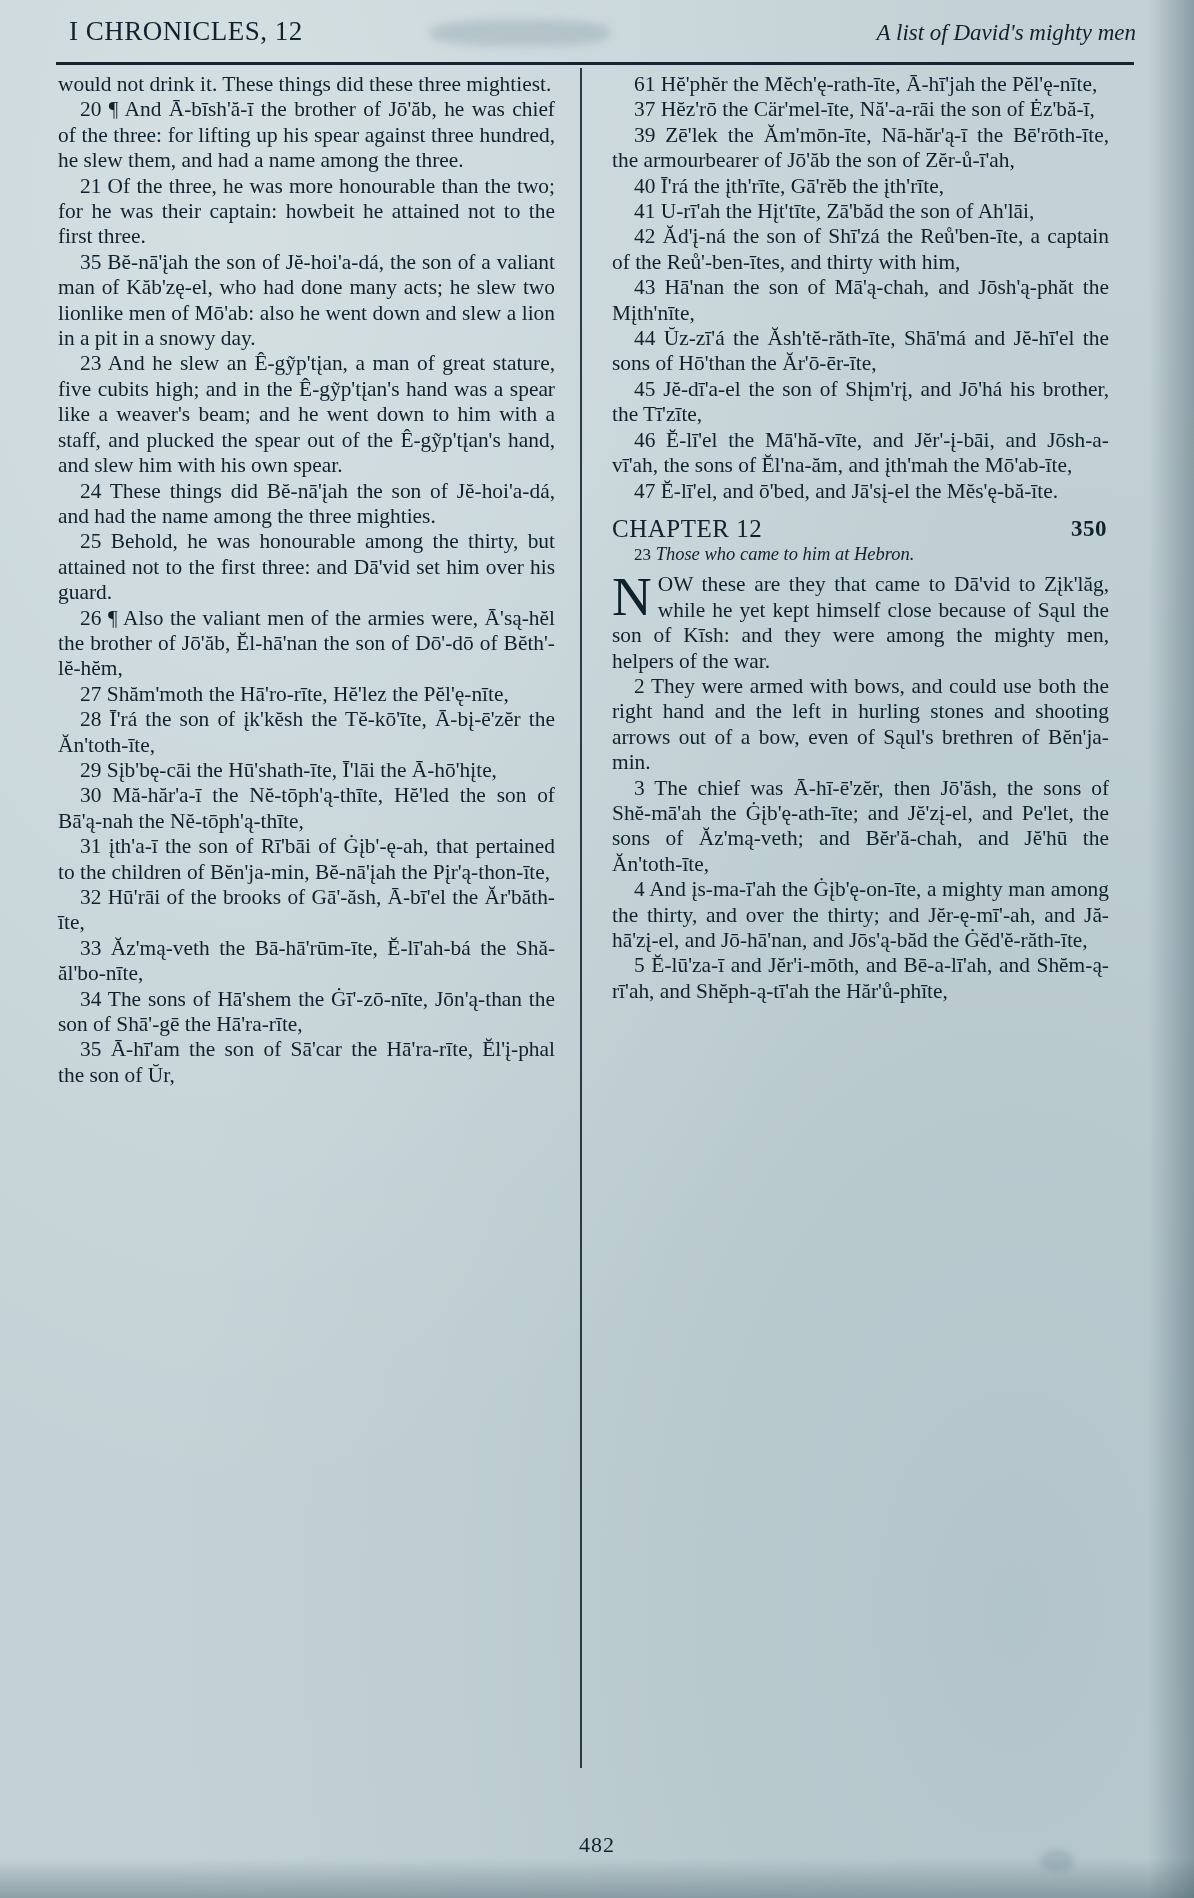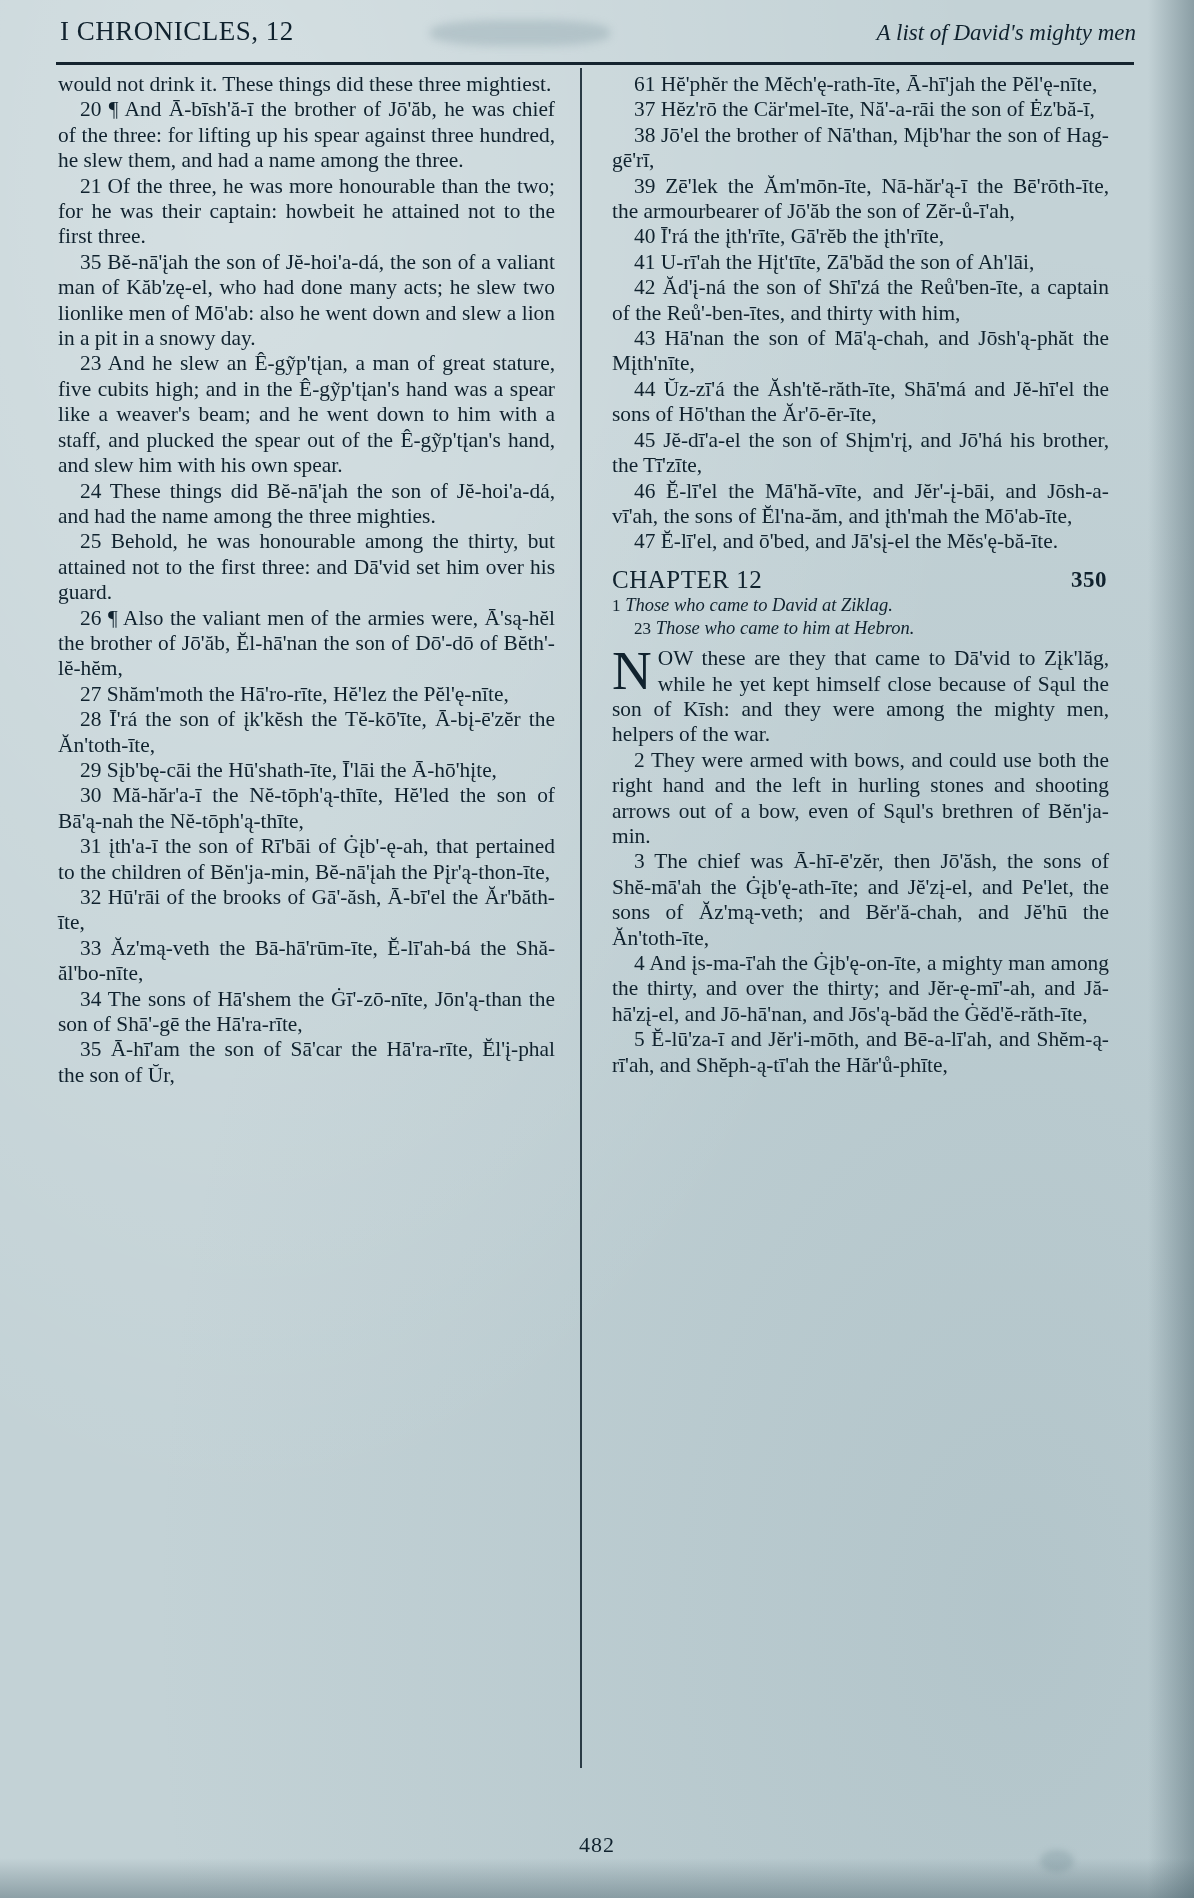--- a/index.html
+++ b/index.html
@@ -31,21 +31,21 @@
     width: 1090px;
     height: 1866px;
   }
   
   .runhead {
     position: relative;
     height: 46px;
   }
   .runhead .book {
     position: absolute;
-    left: 8px; top: 2px;
+    left: 17px; top: 2px;
     font-size: 27px;
     letter-spacing: 0.5px;
     font-weight: normal;
     font-family: "Liberation Serif", serif;
   }
   .runhead .desc {
     position: absolute;
     right: 6px; top: 6px;
     font-size: 23px;
     font-style: italic;
@@ -198,40 +198,35 @@
         <p class="v">31 įth'a-ī the son of Rī'bāi of Ġįb'-ę-ah, that pertained to the children of Bĕn'ja-min, Bĕ-nā'įah the Pįr'ą-thon-īte,</p>
         <p class="v">32 Hū'rāi of the brooks of Gā'-ăsh, Ā-bī'el the Ăr'băth-īte,</p>
         <p class="v">33 Ăz'mą-veth the Bā-hā'rūm-īte, Ĕ-lī'ah-bá the Shă-ăl'bo-nīte,</p>
         <p class="v">34 The sons of Hā'shem the Ġī'-zō-nīte, Jōn'ą-than the son of Shā'-gē the Hā'ra-rīte,</p>
         <p class="v">35 Ā-hī'am the son of Sā'car the Hā'ra-rīte, Ĕl'į-phal the son of Ŭr,</p>
       </div>
 
       <div class="col right">
         <p class="v">61 Hĕ'phĕr the Mĕch'ę-rath-īte, Ā-hī'jah the Pĕl'ę-nīte,</p>
         <p class="v">37 Hĕz'rō the Cär'mel-īte, Nă'-a-rāi the son of Ėz'bă-ī,</p>
-        <p class="v">38 Jō'el the brother of Nā'than, Mįb'har the son of Hag-gē'rī,</p>
         <p class="v">39 Zē'lek the Ăm'mōn-īte, Nā-hăr'ą-ī the Bē'rōth-īte, the armourbearer of Jō'ăb the son of Zĕr-ů-ī'ah,</p>
         <p class="v">40 Ī'rá the įth'rīte, Gā'rĕb the įth'rīte,</p>
         <p class="v">41 U-rī'ah the Hįt'tīte, Zā'băd the son of Ah'lāi,</p>
         <p class="v">42 Ăd'į-ná the son of Shī'zá the Reů'ben-īte, a captain of the Reů'-ben-ītes, and thirty with him,</p>
         <p class="v">43 Hā'nan the son of Mā'ą-chah, and Jōsh'ą-phăt the Mįth'nīte,</p>
         <p class="v">44 Ŭz-zī'á the Ăsh'tĕ-răth-īte, Shā'má and Jĕ-hī'el the sons of Hō'than the Ăr'ō-ēr-īte,</p>
         <p class="v">45 Jĕ-dī'a-el the son of Shįm'rį, and Jō'há his brother, the Tī'zīte,</p>
         <p class="v">46 Ĕ-lī'el the Mā'hă-vīte, and Jĕr'-į-bāi, and Jōsh-a-vī'ah, the sons of Ĕl'na-ăm, and įth'mah the Mō'ab-īte,</p>
         <p class="v">47 Ĕ-lī'el, and ō'bed, and Jā'sį-el the Mĕs'ę-bă-īte.</p>
 
         <div class="chapter-head">
           <span>CHAPTER 12</span>
           <span class="pgnum">350</span>
         </div>
 
-        <p class="small-note">
-          <span class="num">1</span>
-          <span>Those who came to David at Ziklag.</span>
-        </p>
         <p class="small-note" style="text-indent:22px;">
           <span class="num">23</span>
           <span>Those who came to him at Hebron.</span>
         </p>
 
         <p class="dropcap-para">
           <span class="dropcap">N</span><span>OW these are they that came to Dā'vid to Zįk'lăg, while he yet kept himself close because of Sąul the son of Kīsh: and they were among the mighty men, helpers of the war.</span>
         </p>
 
         <p class="v">2 They were armed with bows, and could use both the right hand and the left in hurling stones and shooting arrows out of a bow, even of Sąul's brethren of Bĕn'ja-min.</p>

